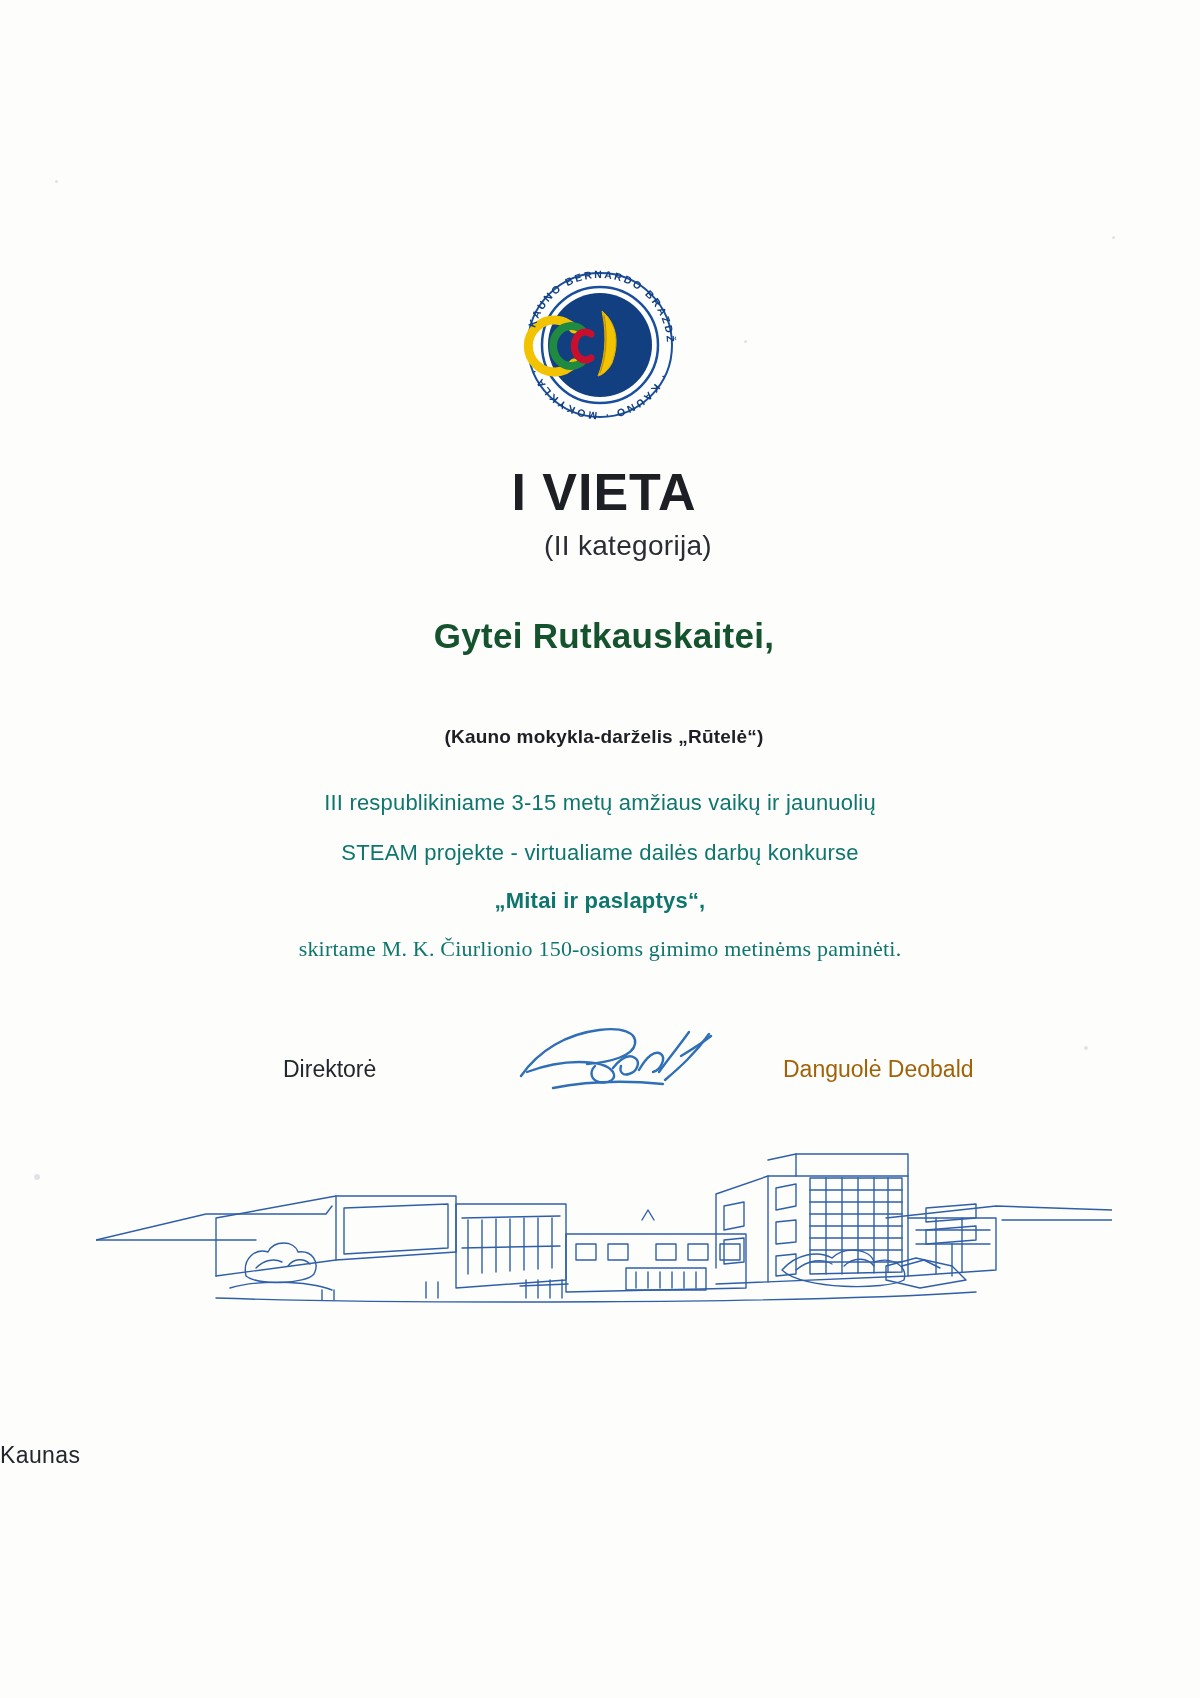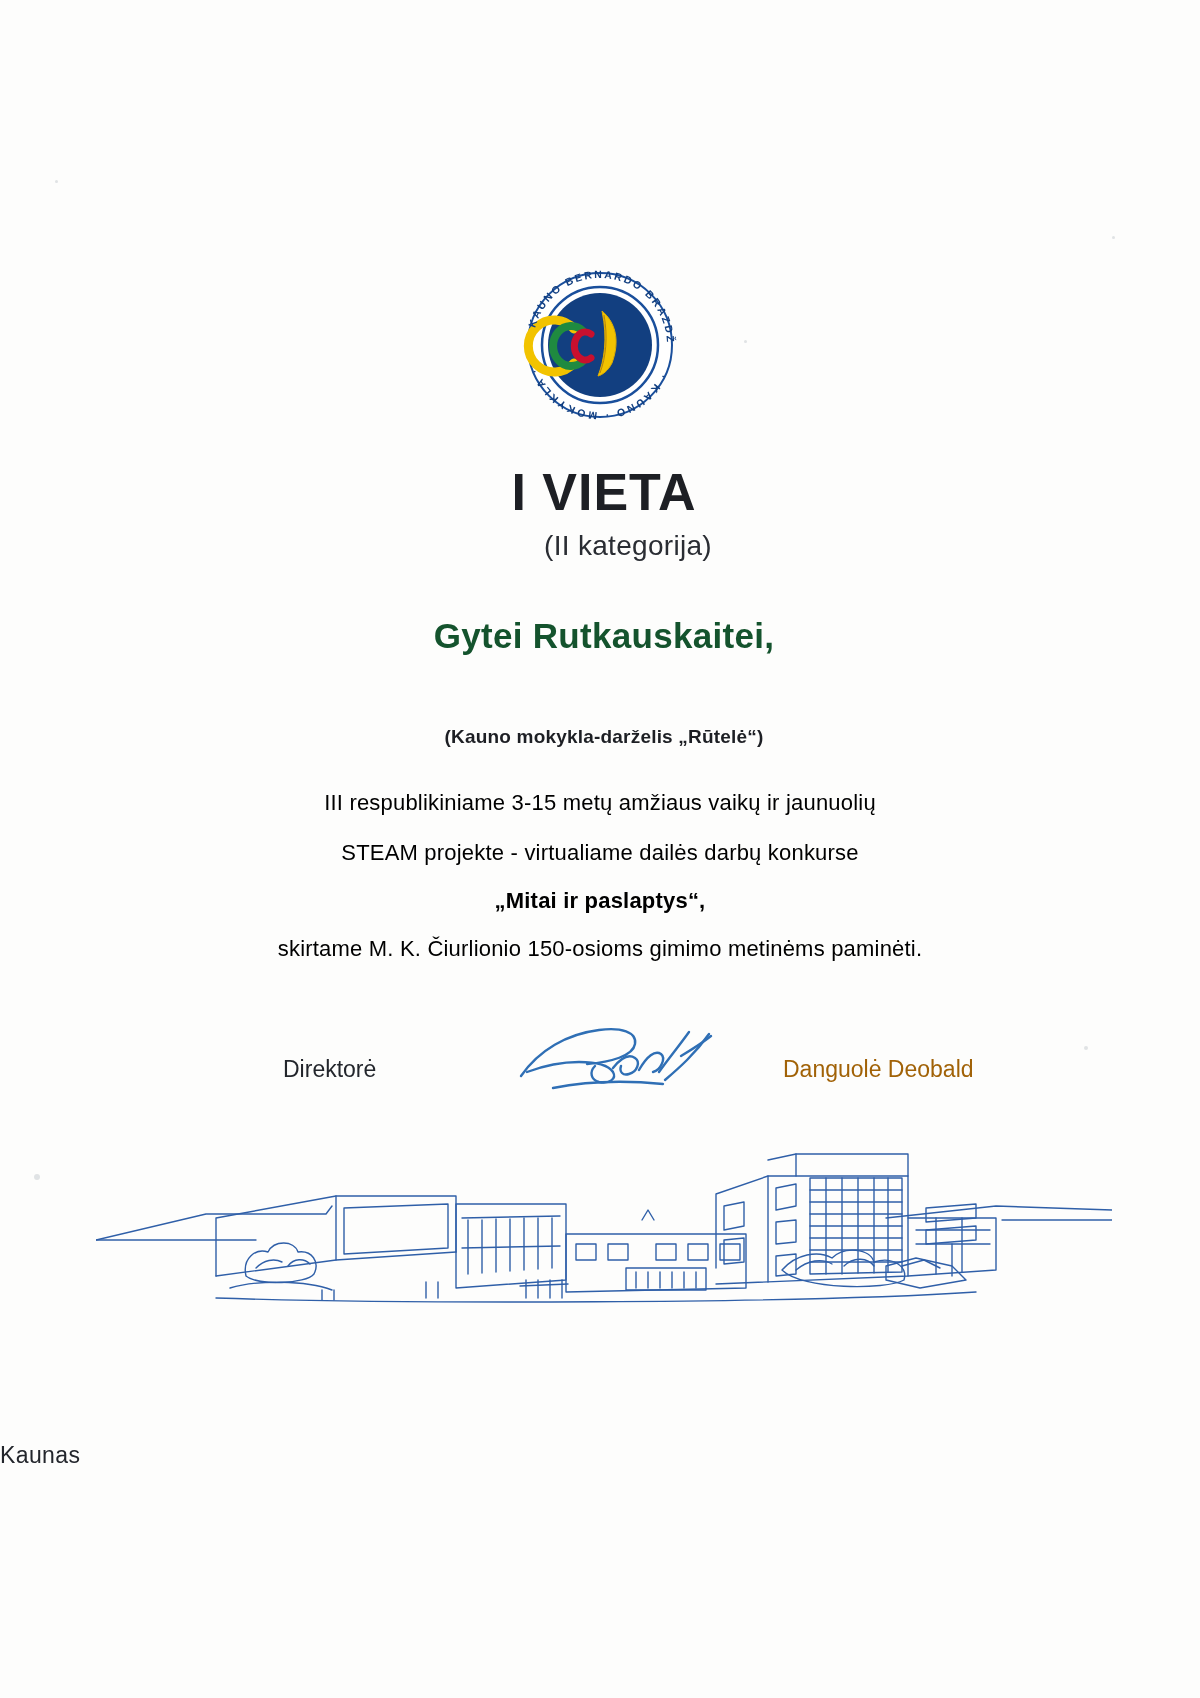--- a/index.html
+++ b/index.html
@@ -87,27 +87,27 @@
     color: #1d1f24;
     letter-spacing: .2px;
   }
 
   .body-line {
     position: absolute;
     left: 0;
     width: 100%;
     text-align: center;
     font-size: 22px;
-    color: #000000;
+    color: #0f766e;
     letter-spacing: .2px;
   }
   .bl1 { top: 790px; }
   .bl2 { top: 840px; }
   .bl3 { top: 888px; font-weight: 700; font-size: 22px; }
-  .bl4 { top: 936px; }
+  .bl4 { top: 936px; font-family: Liberation Serif, serif; }
 
   
   .sig-row {
     position: absolute;
     top: 1046px;
     left: 0;
     width: 100%;
     height: 60px;
     margin-left: 35px;
   }

